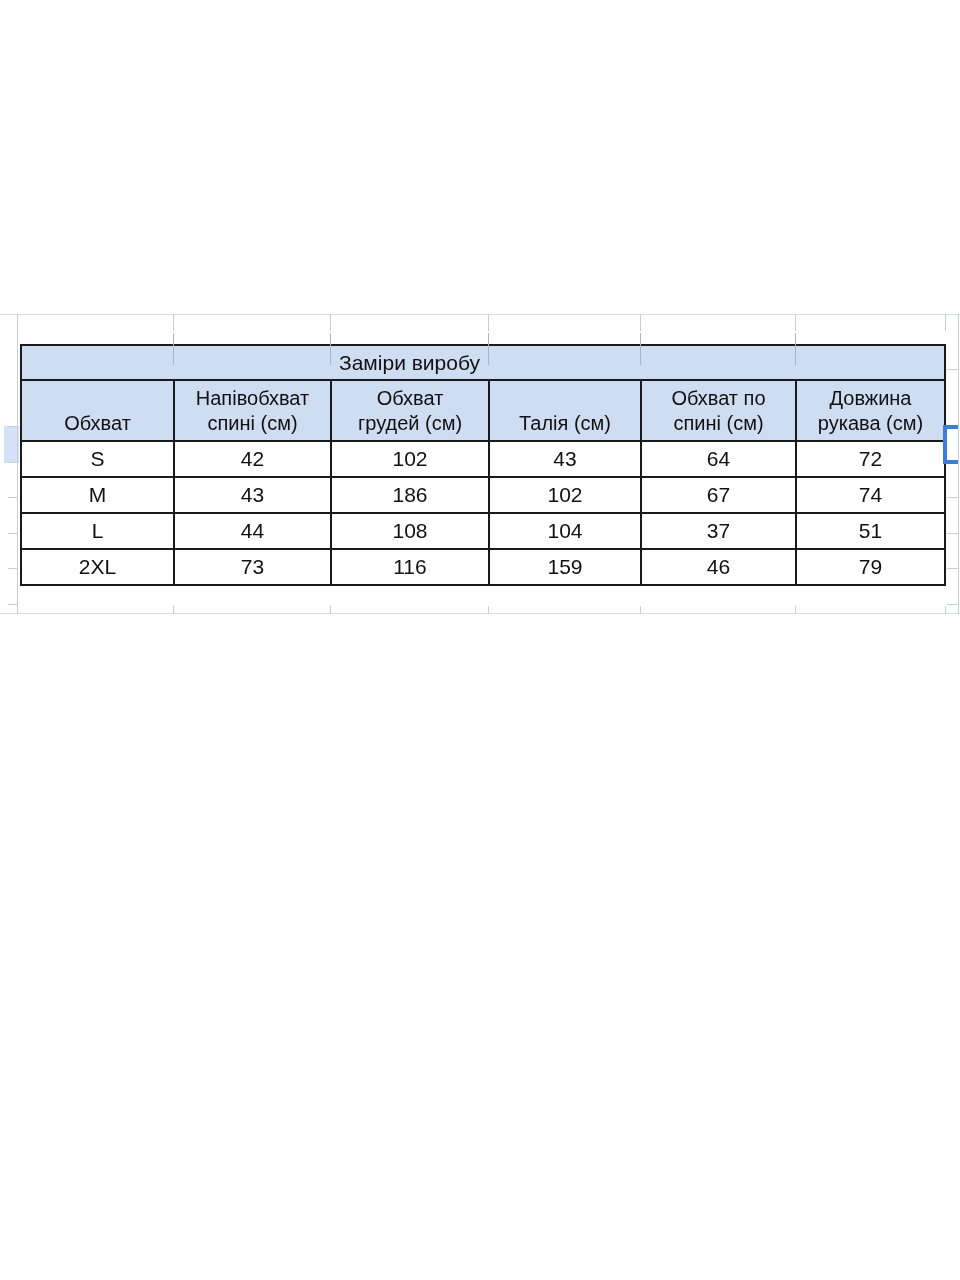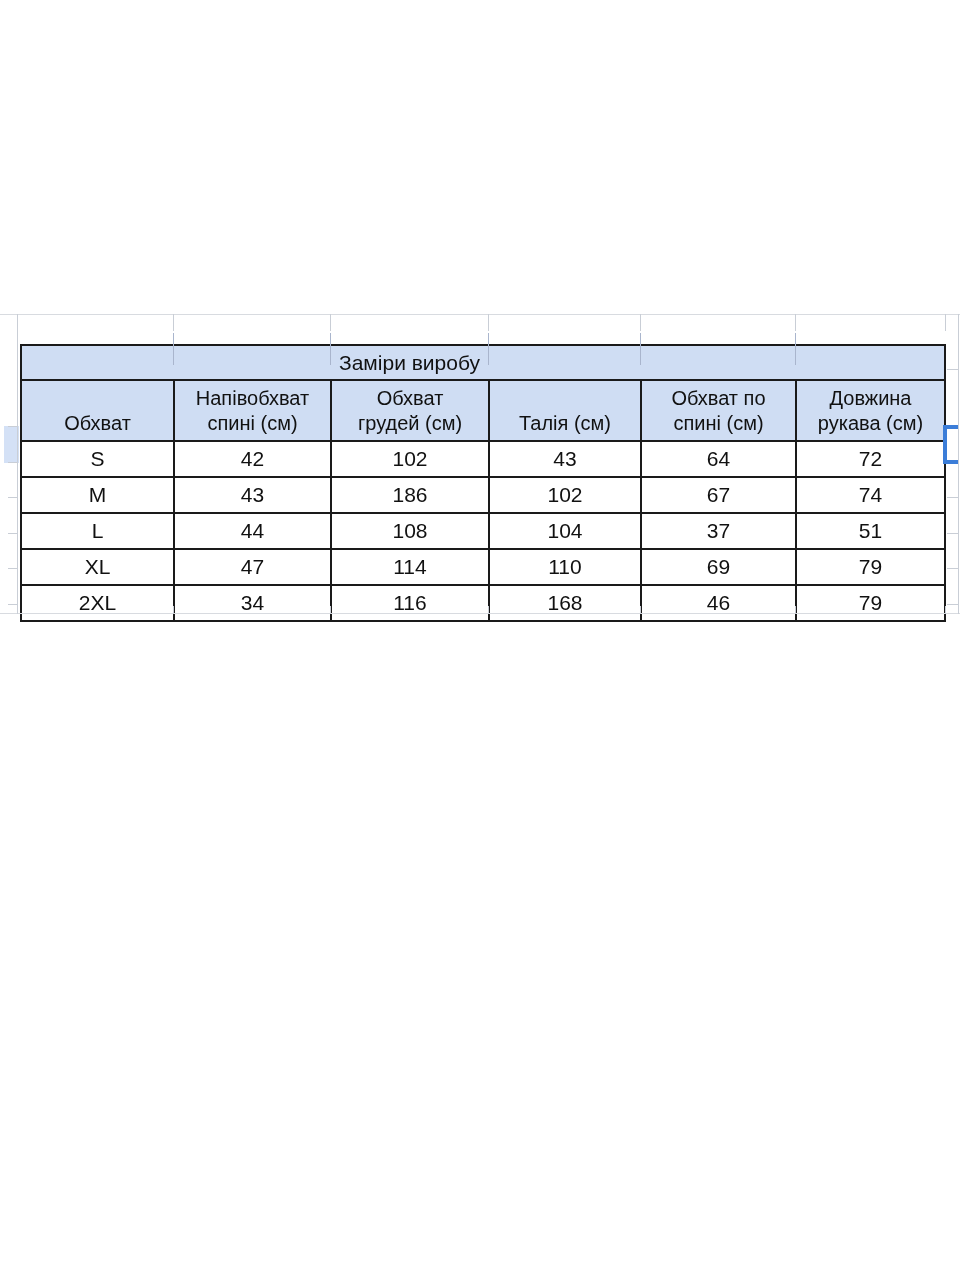--- a/index.html
+++ b/index.html
@@ -176,32 +176,24 @@
       </tr>
       <tr>
         <td class="data-cell">L</td>
         <td class="data-cell">44</td>
         <td class="data-cell">108</td>
         <td class="data-cell">104</td>
         <td class="data-cell">37</td>
         <td class="data-cell">51</td>
       </tr>
       <tr>
-        <td class="data-cell">XL</td>
-        <td class="data-cell">47</td>
-        <td class="data-cell">114</td>
-        <td class="data-cell">110</td>
-        <td class="data-cell">69</td>
-        <td class="data-cell">79</td>
-      </tr>
-      <tr>
         <td class="data-cell">2XL</td>
-        <td class="data-cell">34</td>
+        <td class="data-cell">73</td>
         <td class="data-cell">116</td>
-        <td class="data-cell">168</td>
+        <td class="data-cell">159</td>
         <td class="data-cell">46</td>
         <td class="data-cell">79</td>
       </tr>
     </tbody>
   </table>
 
   <div class="gl on-blue" style="left:173px; top:333px; width:1px; height:32px; z-index:3;"></div>
   <div class="gl on-blue" style="left:330px; top:333px; width:1px; height:32px; z-index:3;"></div>
   <div class="gl on-blue" style="left:488px; top:333px; width:1px; height:32px; z-index:3;"></div>
   <div class="gl on-blue" style="left:640px; top:333px; width:1px; height:32px; z-index:3;"></div>

